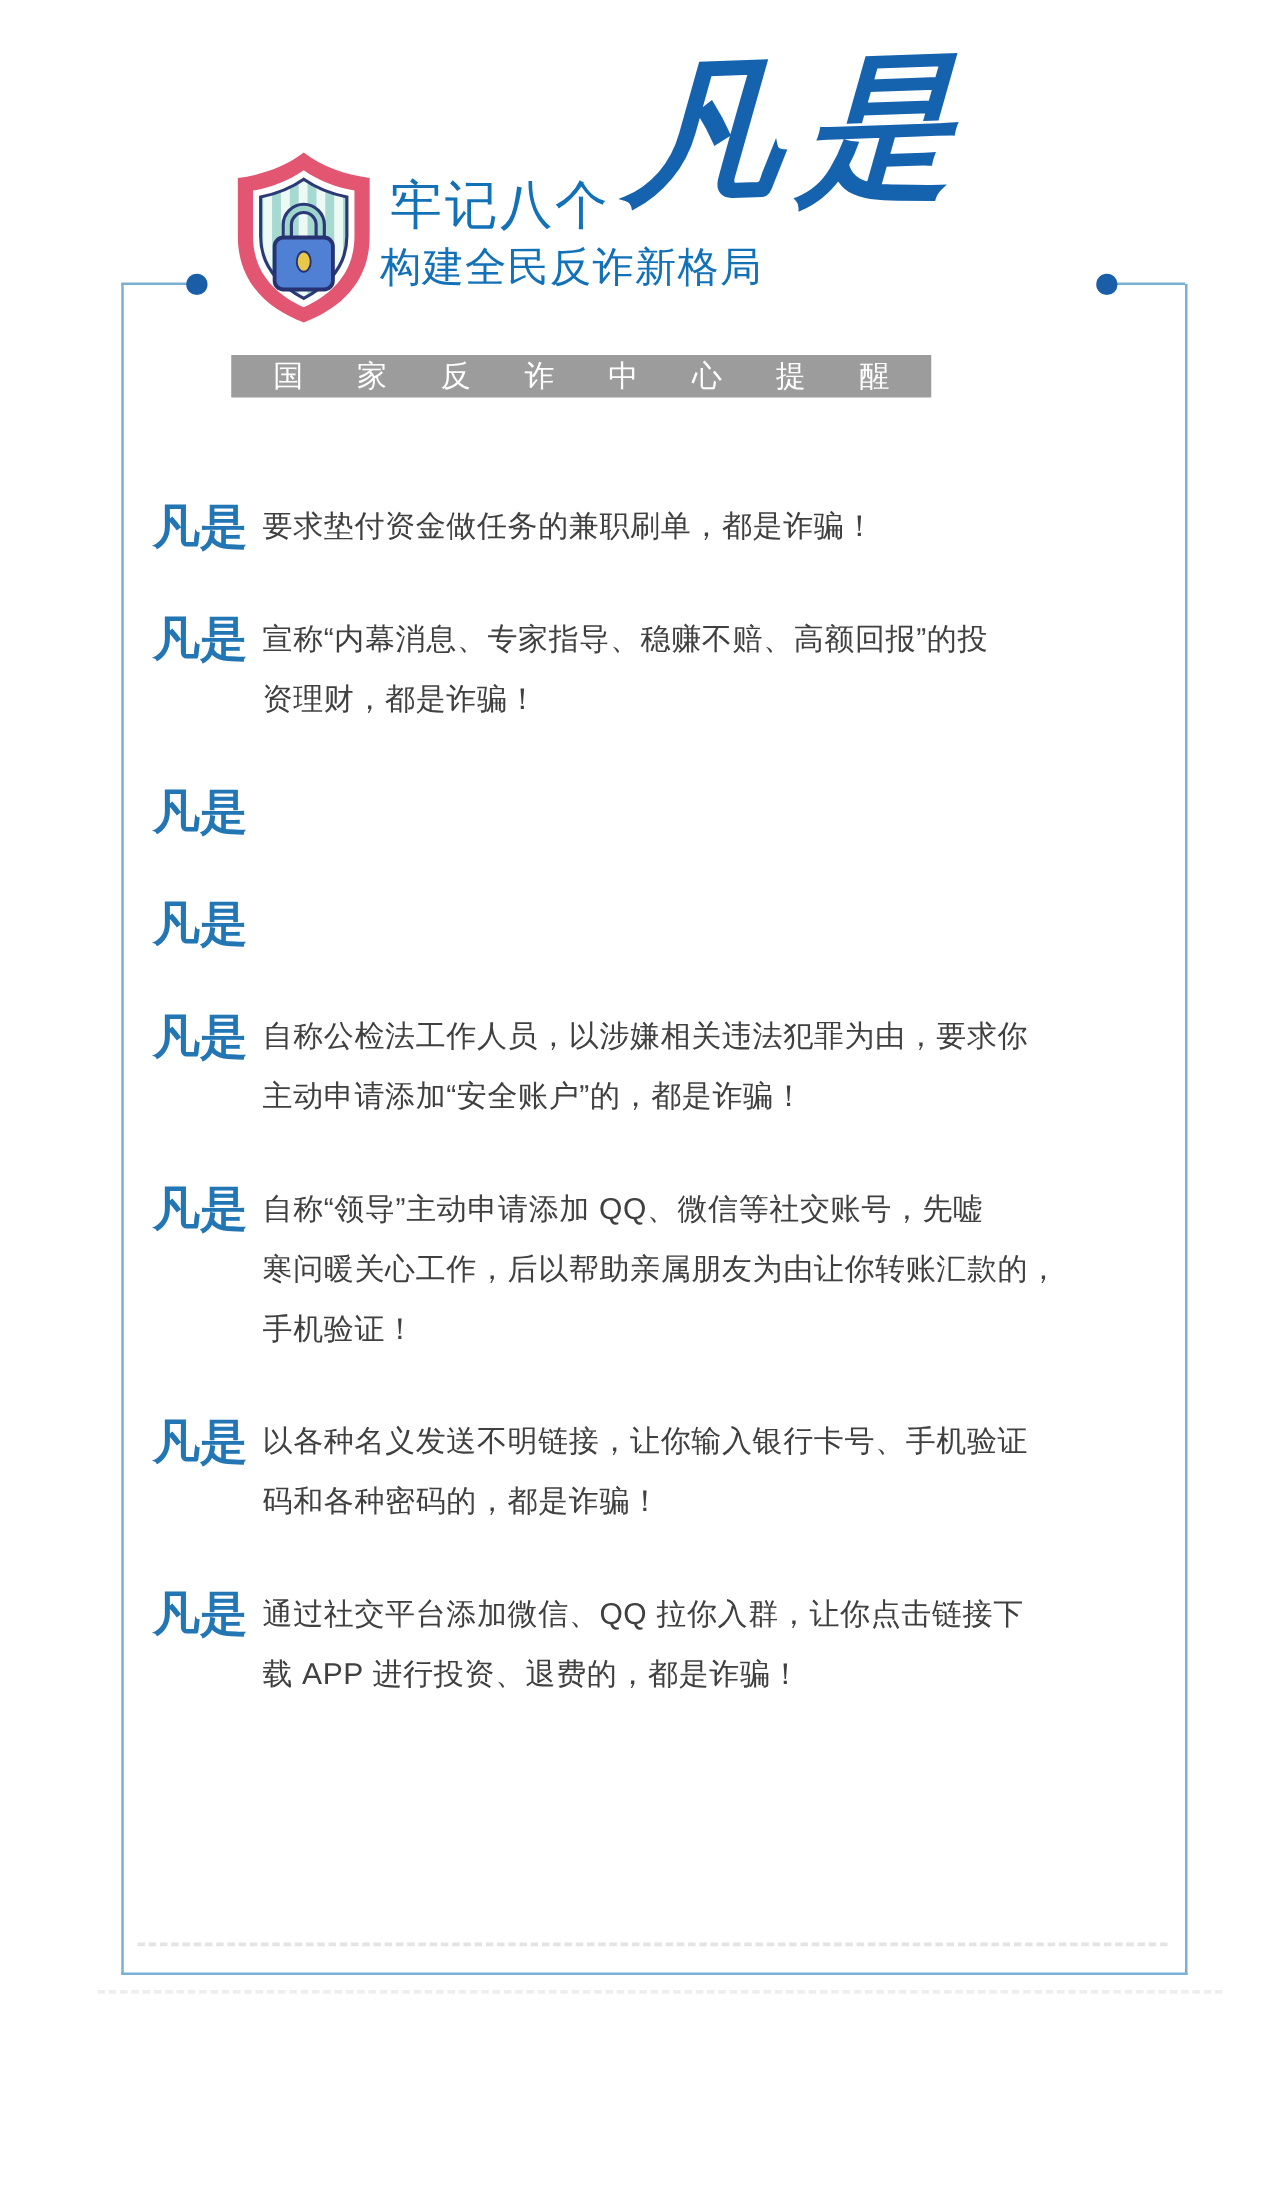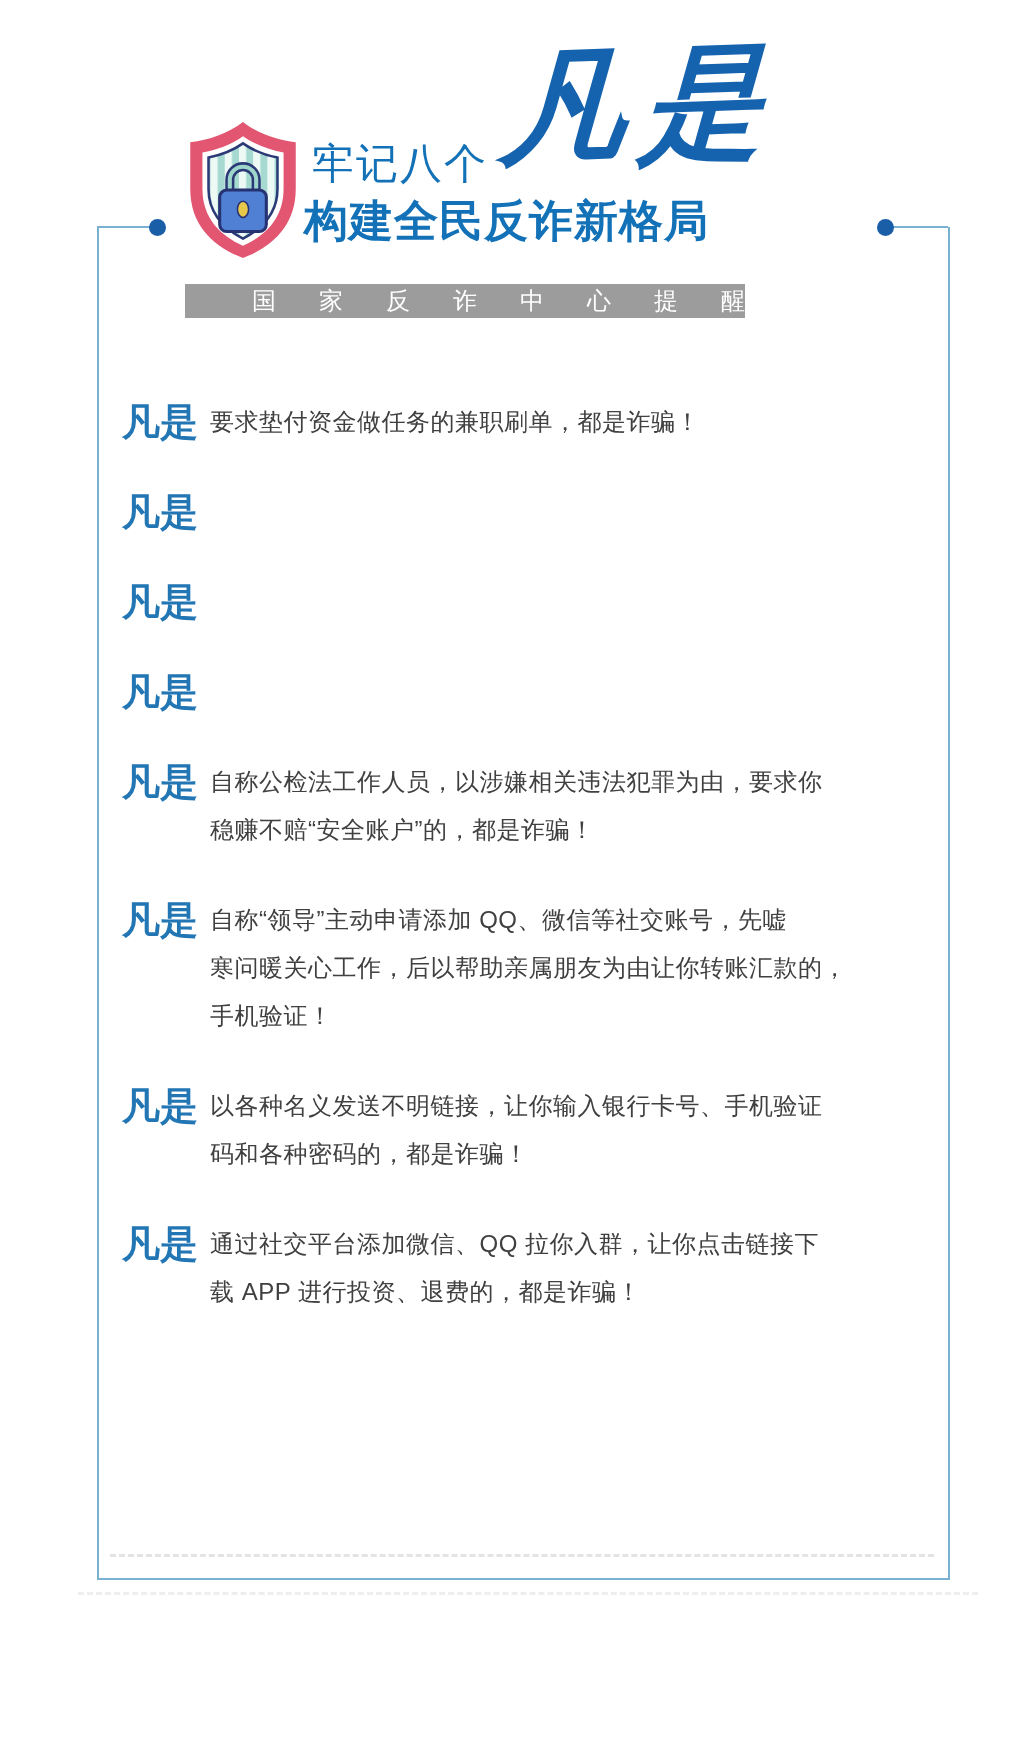--- a/index.html
+++ b/index.html
@@ -30,26 +30,26 @@
     font-size:42px;color:#1371b7;letter-spacing:2px;font-weight:500;
   }
   .brush{
     position:absolute;left:498px;top:48px;
     font-size:124px;font-weight:bold;font-style:italic;
     color:#1563ae;letter-spacing:16px;line-height:1;
     transform:rotate(-2deg) skewX(-4deg);transform-origin:left bottom;
   }
   .subtitle{
     position:absolute;left:304px;top:192px;
-    font-size:44px;font-weight:bold;color:#1371b7;letter-spacing:1px;
+    font-size:33px;font-weight:normal;color:#1371b7;letter-spacing:1px;
   }
   .banner{
     position:absolute;left:185px;top:284px;width:560px;height:34px;
     background:#9c9c9c;color:#ffffff;
-    display:flex;align-items:center;justify-content:flex-end;
+    display:flex;align-items:center;justify-content:center;
     font-size:24px;
   }
   .banner span{letter-spacing:43px;margin-right:-43px;white-space:nowrap;}
   
   .list{position:absolute;left:122px;top:398px;width:800px;}
   .item{display:flex;align-items:flex-start;margin-bottom:42px;}
   .item-label{
     flex:0 0 auto;width:78px;margin-right:10px;
     color:#2376b4;font-weight:bold;font-size:38px;line-height:48px;
   }
@@ -95,31 +95,33 @@
     <span>国家反诈中心提醒</span>
   </div>
 
   <div class="list">
     <div class="item">
       <div class="item-label">凡是</div>
       <div class="item-text">要求垫付资金做任务的兼职刷单，都是诈骗！</div>
     </div>
     <div class="item">
       <div class="item-label">凡是</div>
+      <div class="item-text">宣称“内幕消息、专家指导、稳赚不赔、高额回报”的投
+资理财，都是诈骗！</div>
     </div>
     <div class="item">
       <div class="item-label">凡是</div>
     </div>
     <div class="item">
       <div class="item-label">凡是</div>
     </div>
     <div class="item">
       <div class="item-label">凡是</div>
       <div class="item-text">自称公检法工作人员，以涉嫌相关违法犯罪为由，要求你
-稳赚不赔“安全账户”的，都是诈骗！</div>
+主动申请添加“安全账户”的，都是诈骗！</div>
     </div>
     <div class="item">
       <div class="item-label">凡是</div>
       <div class="item-text">自称“领导”主动申请添加 QQ、微信等社交账号，先嘘
 寒问暖关心工作，后以帮助亲属朋友为由让你转账汇款的，
 手机验证！</div>
     </div>
     <div class="item">
       <div class="item-label">凡是</div>
       <div class="item-text">以各种名义发送不明链接，让你输入银行卡号、手机验证

